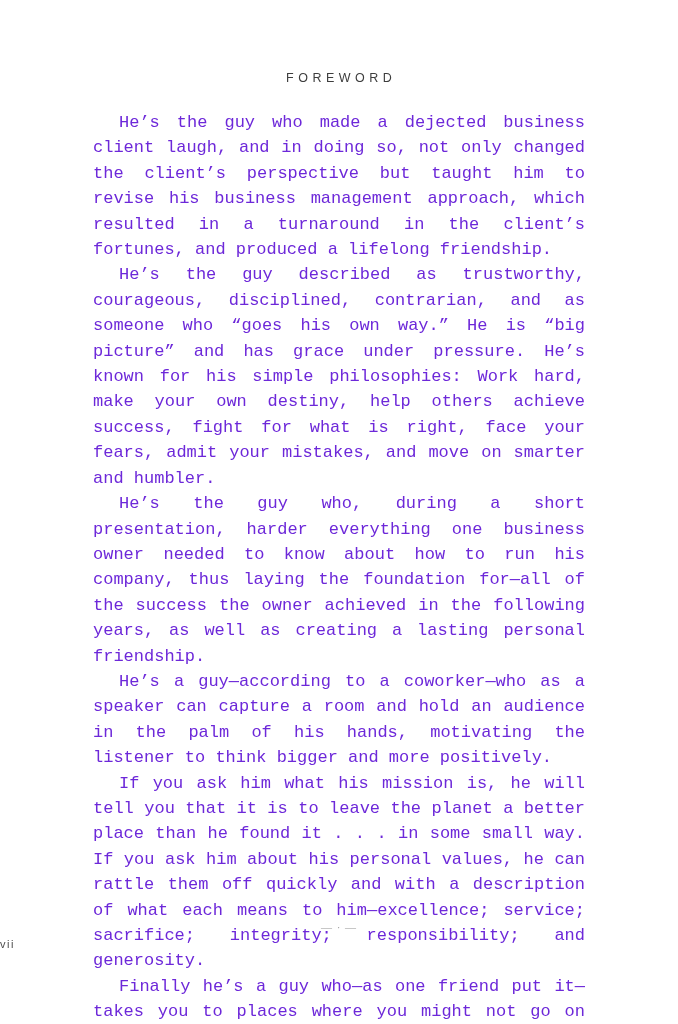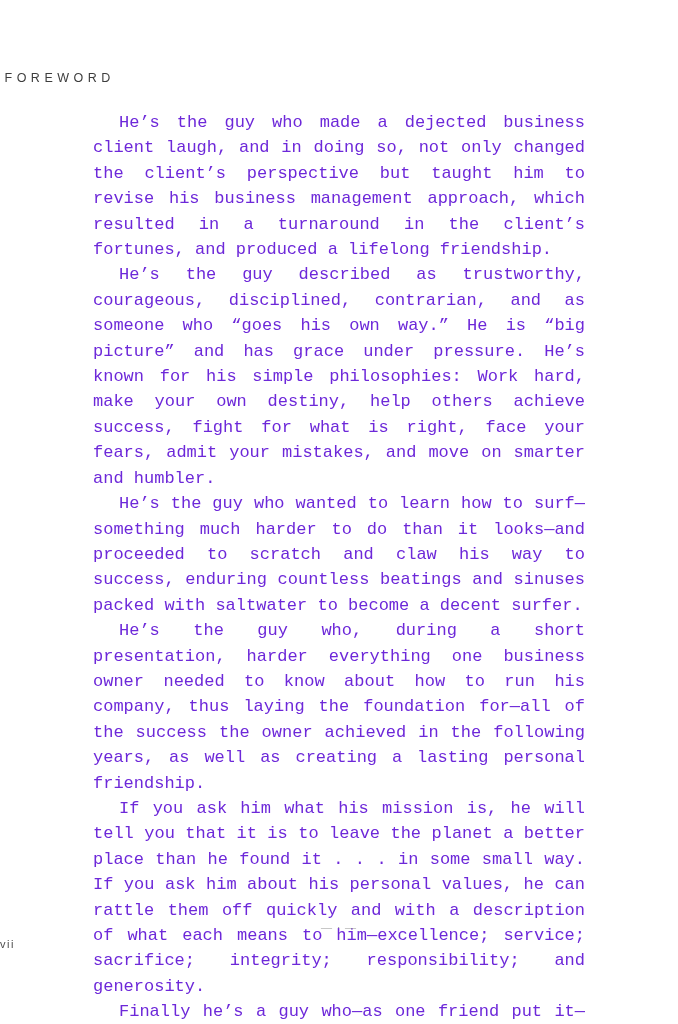--- a/index.html
+++ b/index.html
@@ -12,21 +12,21 @@
     width: 678px;
     height: 1024px;
     background: #ffffff;
     overflow: hidden;
   }
   .running-head {
     position: absolute;
     top: 71px;
     left: 0;
     width: 100%;
-    text-align: left;
+    text-align: center;
     font-family: "Liberation Sans", sans-serif;
     font-size: 12.5px;
     font-weight: 400;
     letter-spacing: 4.5px;
     color: #3d3d3d;
     text-indent: 4.5px; 
   }
   .body-text {
     position: absolute;
     top: 110px;
@@ -71,22 +71,22 @@
 </head>
 <body>
 
 <div class="book-page">
 
   <div class="running-head">FOREWORD</div>
 
   <div class="body-text">
     <p>He’s the guy who made a dejected business client laugh, and in doing so, not only changed the client’s perspective but taught him to revise his business management approach, which resulted in a turnaround in the client’s fortunes, and produced a lifelong friendship.</p>
     <p>He’s the guy described as trustworthy, courageous, disciplined, contrarian, and as someone who “goes his own way.” He is “big picture” and has grace under pressure. He’s known for his simple philosophies: Work hard, make your own destiny, help others achieve success, fight for what is right, face your fears, admit your mistakes, and move on smarter and humbler.</p>
-    <p>He’s the guy who wanted to learn how to surf—something much harder to do than it looks—and proceeded to scratch and claw his way to success, enduring countless beatings and sinuses packed with saltwater to become a decent surfer.</p>
     <p>He’s the guy who, during a short presentation, harder everything one business owner needed to know about how to run his company, thus laying the foundation for—all of the success the owner achieved in the following years, as well as creating a lasting personal friendship.</p>
+    <p>He’s a guy—according to a coworker—who as a speaker can capture a room and hold an audience in the palm of his hands, motivating the listener to think bigger and more positively.</p>
     <p>If you ask him what his mission is, he will tell you that it is to leave the planet a better place than he found it . . . in some small way. If you ask him about his personal values, he can rattle them off quickly and with a description of what each means to him—excellence; service; sacrifice; integrity; responsibility; and generosity.</p>
     <p>Finally he’s a guy who—as one friend put it—takes you to places where you might not go on their own. Work things are important, he goes all in. He creates, fails, and perseveres. He is living proof of</p>
   </div>
 
   <div class="footer-ornament">— · —</div>
 
   <div class="page-number">vii</div>
 
 </div>
 

